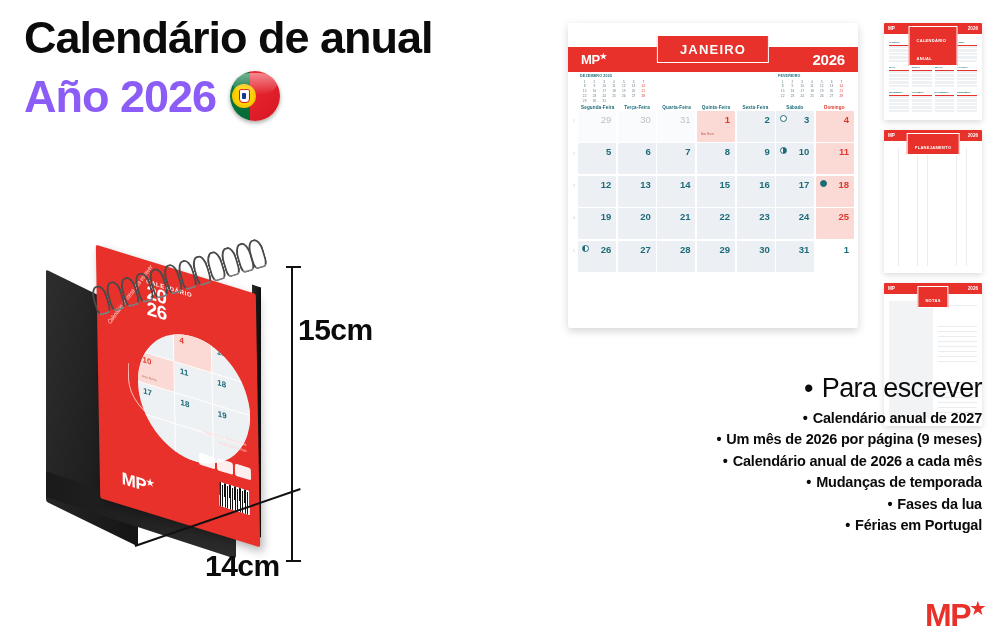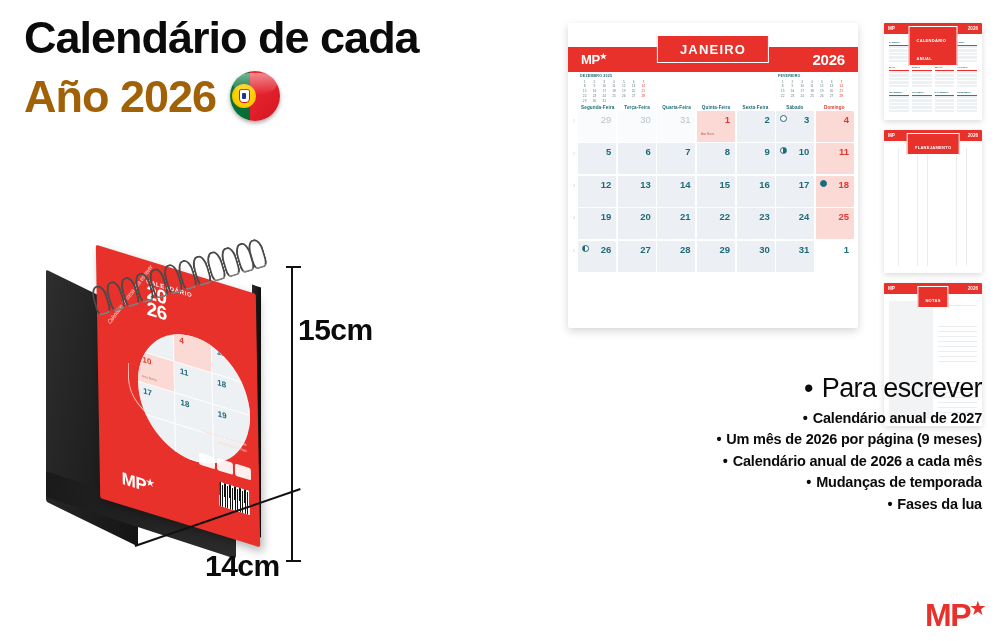--- a/index.html
+++ b/index.html
@@ -12,21 +12,21 @@
   .root{position:absolute;inset:0;}
 
   
   .headline{position:absolute;left:24px;top:14px;width:520px;}
   .headline .l1{
     font-size:45px;font-weight:bold;color:#0b0b0b;letter-spacing:-1px;
     line-height:1.05;white-space:nowrap;
   }
   .headline .l2row{display:flex;align-items:center;gap:14px;margin-top:10px;}
   .headline .l2{
-    font-size:45px;font-weight:bold;color:#a16207;letter-spacing:-1px;
+    font-size:45px;font-weight:bold;color:#8b5cf6;letter-spacing:-1px;
     line-height:1.05;white-space:nowrap;
   }
   .flag-badge{
     width:50px;height:50px;border-radius:50%;position:relative;overflow:hidden;
     box-shadow:0 2px 4px rgba(0,0,0,.35);flex:0 0 auto;
   }
   .flag-badge .green{position:absolute;left:0;top:0;width:40%;height:100%;background:linear-gradient(135deg,#0b7a42,#046a35);}
   .flag-badge .red{position:absolute;left:40%;top:0;width:60%;height:100%;background:linear-gradient(135deg,#ee2b36,#d4151f);}
   .flag-badge .arms{
     position:absolute;left:28%;top:50%;transform:translate(-50%,-50%);
@@ -232,21 +232,21 @@
   
   .brand{position:absolute;right:16px;bottom:10px;color:#e8312a;font-size:32px;font-weight:bold;letter-spacing:-1.4px;line-height:1;}
   .brand sup{font-size:17px;}
 </style>
 </head>
 <body>
 
 <div class="root">
 
   <div class="headline">
-    <div class="l1">Calendário de cada</div>
+    <div class="l1">Calendário de anual</div>
     <div class="l2row">
       <div class="l2">Año 2026</div>
       <div class="flag-badge">
         <div class="green"></div>
         <div class="red"></div>
         <div class="arms">
           <div class="shield"></div>
         </div>
         <div class="gloss"></div>
       </div>
@@ -659,20 +659,21 @@
   <div class="features">
     <div class="feat-title">
       <span class="b">•</span><span>Para escrever</span>
     </div>
     <ul class="feat-list" id="feat-list">
         <li><span class="b">•</span><span>Calendário anual de 2027</span></li>
         <li><span class="b">•</span><span>Um mês de 2026 por página (9 meses)</span></li>
         <li><span class="b">•</span><span>Calendário anual de 2026 a cada mês</span></li>
         <li><span class="b">•</span><span>Mudanças de temporada</span></li>
         <li><span class="b">•</span><span>Fases da lua</span></li>
+        <li><span class="b">•</span><span>Férias em Portugal</span></li>
       </ul>
   </div>
 
   <div class="brand">
     <span>MP</span><sup>★</sup>
   </div>
 
 </div>
 
 </body></html>

